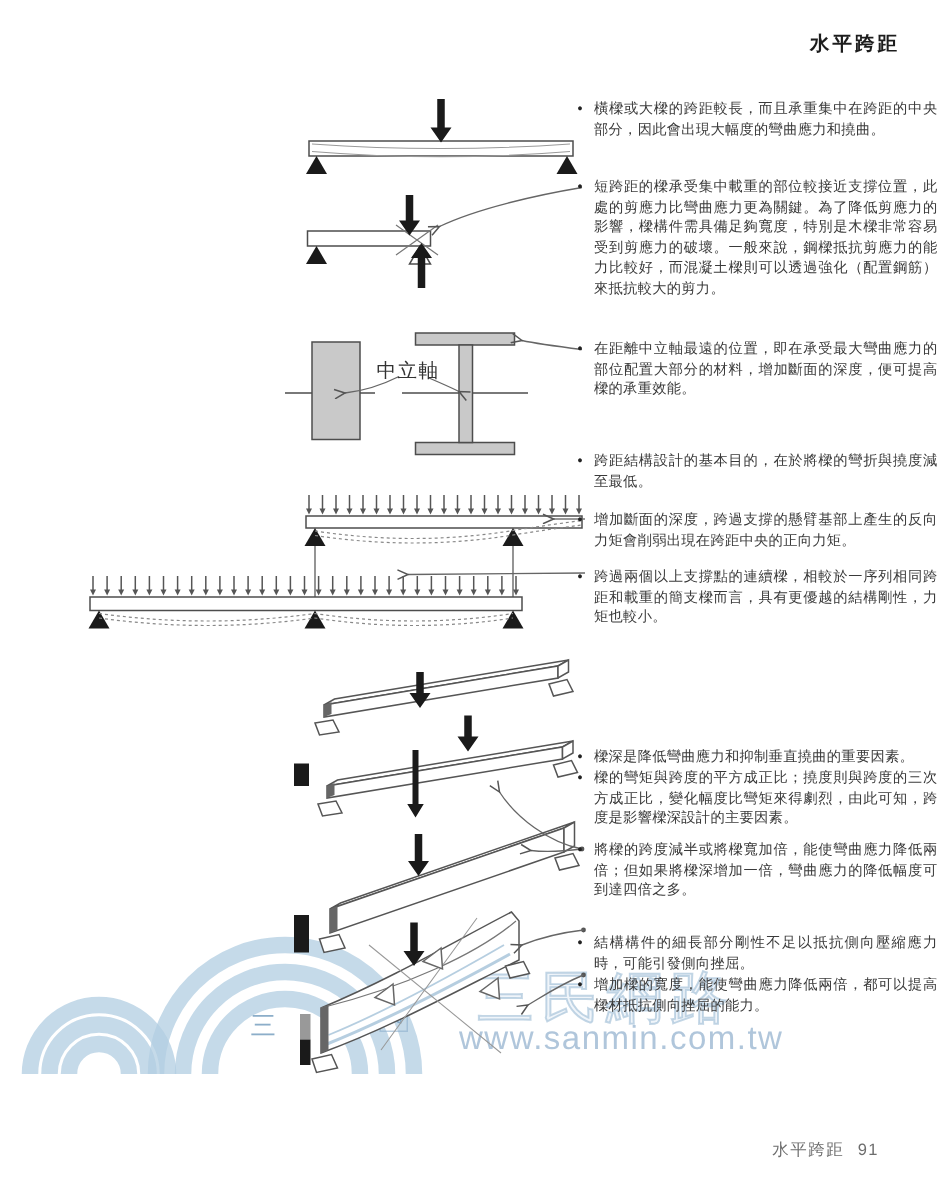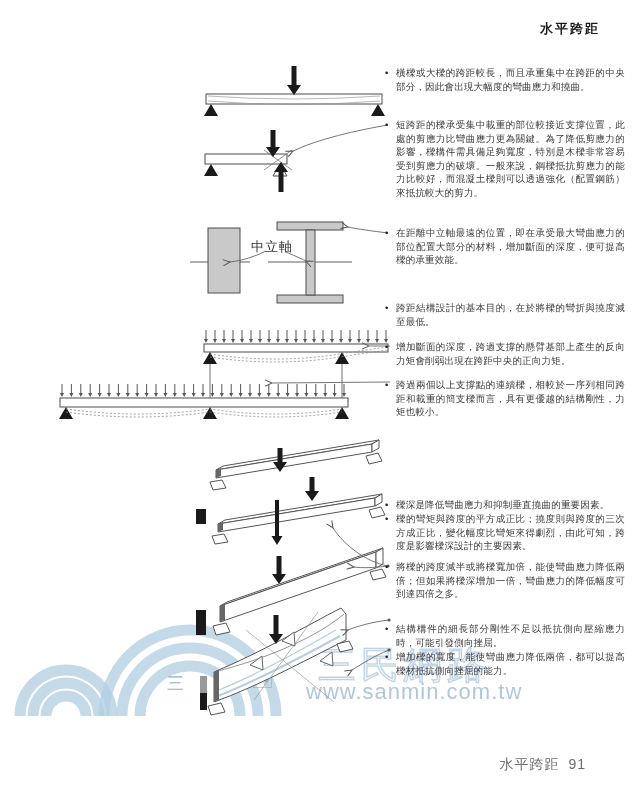--- a/index.html
+++ b/index.html
@@ -7,21 +7,21 @@
     position:relative;width:634px;height:800px;background:#ffffff;
     overflow:hidden;margin:0 auto;
     font-family:"Liberation Sans","DejaVu Sans",sans-serif;
   }
   .hdr{
     position:absolute;top:20px;right:34px;
     font-size:13px;font-weight:bold;color:#1c1c1c;letter-spacing:2px;
   }
   .ftr{
     position:absolute;bottom:26px;right:48px;
-    font-size:14px;color:#6d6d6d;letter-spacing:1px;margin-left:40px;
+    font-size:11px;color:#6d6d6d;letter-spacing:1px;margin-left:40px;
   }
   .ftr .pg{margin-left:9px;}
   .bullet{
     position:absolute;left:385px;width:240px;display:flex;
     font-size:9.5px;line-height:13.5px;color:#3a3a3a;letter-spacing:0.2px;
     z-index:3;text-align:justify;
   }
   .bullet .dot{width:11px;flex:0 0 11px;color:#222;}
   .bullet .bt{flex:1;}
   .axis-label{

